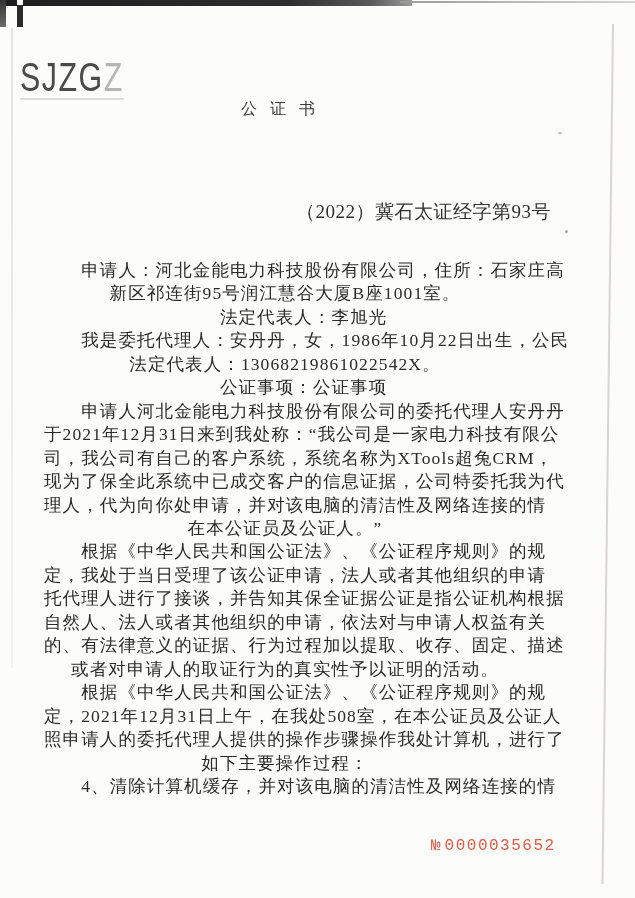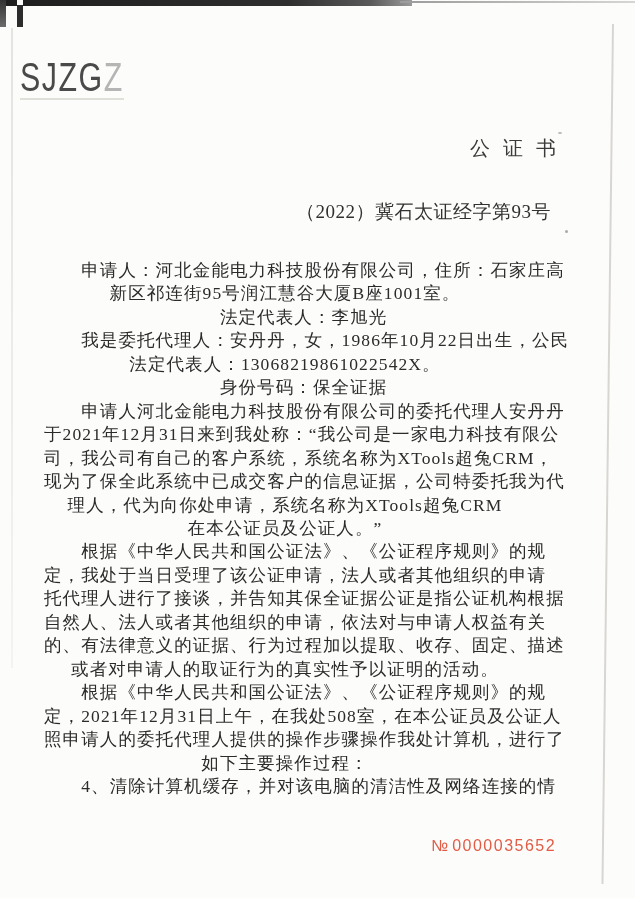--- a/index.html
+++ b/index.html
@@ -31,39 +31,39 @@
     font-family:"Liberation Sans","DejaVu Sans",sans-serif;
     font-size:40px;letter-spacing:2px;color:#4a4a4a;
     transform:scaleX(.76);transform-origin:left center;white-space:nowrap;
   }
   .watermark .light{color:#b5b5b5;}
   .watermark-underline{position:absolute;left:20px;top:98px;width:104px;height:2px;
     background:#dcd9d4;opacity:.85;}
   
   .title{
     position:absolute;top:99px;left:0;width:635px;box-sizing:border-box;
-    padding-right:66px;text-align:right;
-    font-size:20px;letter-spacing:13px;color:#3a3a3a;white-space:nowrap;margin-top:36px;
+    padding-right:66px;text-align:center;
+    font-size:16px;letter-spacing:13px;color:#3a3a3a;white-space:nowrap;
   }
   
   .doc-number{
     position:absolute;top:199px;left:0;width:635px;box-sizing:border-box;
     padding-right:84px;text-align:right;
     font-size:19px;letter-spacing:.5px;color:#303030;white-space:nowrap;
   }
   
   .body-text{position:absolute;left:44px;top:259px;width:482px;text-align:center;}
   .body-text .line{
     font-size:17.5px;line-height:23.45px;letter-spacing:1.1px;
     color:#2b2b2b;white-space:pre;
   }
   
   .serial{
     position:absolute;left:431px;top:837px;
-    font-family:Liberation Sans, sans-serif;
+    font-family:Liberation Mono, monospace;
     font-size:16px;color:#e25b45;white-space:nowrap;
   }
   .serial .prefix{margin-right:4px;}
   .serial .digits{letter-spacing:1.5px;}
 </style>
 </head>
 <body>
 
 <div class="page">
 
@@ -83,26 +83,26 @@
   <div class="title">公证书</div>
 
   <div class="doc-number">（2022）冀石太证经字第93号</div>
 
   <div class="body-text">
     <div class="line">　　申请人：河北金能电力科技股份有限公司，住所：石家庄高</div>
     <div class="line">新区祁连街95号润江慧谷大厦B座1001室。</div>
     <div class="line">　　法定代表人：李旭光</div>
     <div class="line">　　我是委托代理人：安丹丹，女，1986年10月22日出生，公民</div>
     <div class="line">法定代表人：13068219861022542X。</div>
-    <div class="line">　　身份号码：保全证据</div>
+    <div class="line">　　公证事项：公证事项</div>
     <div class="line">　　申请人河北金能电力科技股份有限公司的委托代理人安丹丹</div>
     <div class="line">于2021年12月31日来到我处称：“我公司是一家电力科技有限公</div>
     <div class="line">司，我公司有自己的客户系统，系统名称为XTools超兔CRM，</div>
     <div class="line">现为了保全此系统中已成交客户的信息证据，公司特委托我为代</div>
-    <div class="line">理人，代为向你处申请，系统名称为XTools超兔CRM</div>
+    <div class="line">理人，代为向你处申请，并对该电脑的清洁性及网络连接的情</div>
     <div class="line">在本公证员及公证人。”</div>
     <div class="line">　　根据《中华人民共和国公证法》、《公证程序规则》的规</div>
     <div class="line">定，我处于当日受理了该公证申请，法人或者其他组织的申请</div>
     <div class="line">托代理人进行了接谈，并告知其保全证据公证是指公证机构根据</div>
     <div class="line">自然人、法人或者其他组织的申请，依法对与申请人权益有关</div>
     <div class="line">的、有法律意义的证据、行为过程加以提取、收存、固定、描述</div>
     <div class="line">或者对申请人的取证行为的真实性予以证明的活动。</div>
     <div class="line">　　根据《中华人民共和国公证法》、《公证程序规则》的规</div>
     <div class="line">定，2021年12月31日上午，在我处508室，在本公证员及公证人</div>
     <div class="line">照申请人的委托代理人提供的操作步骤操作我处计算机，进行了</div>

